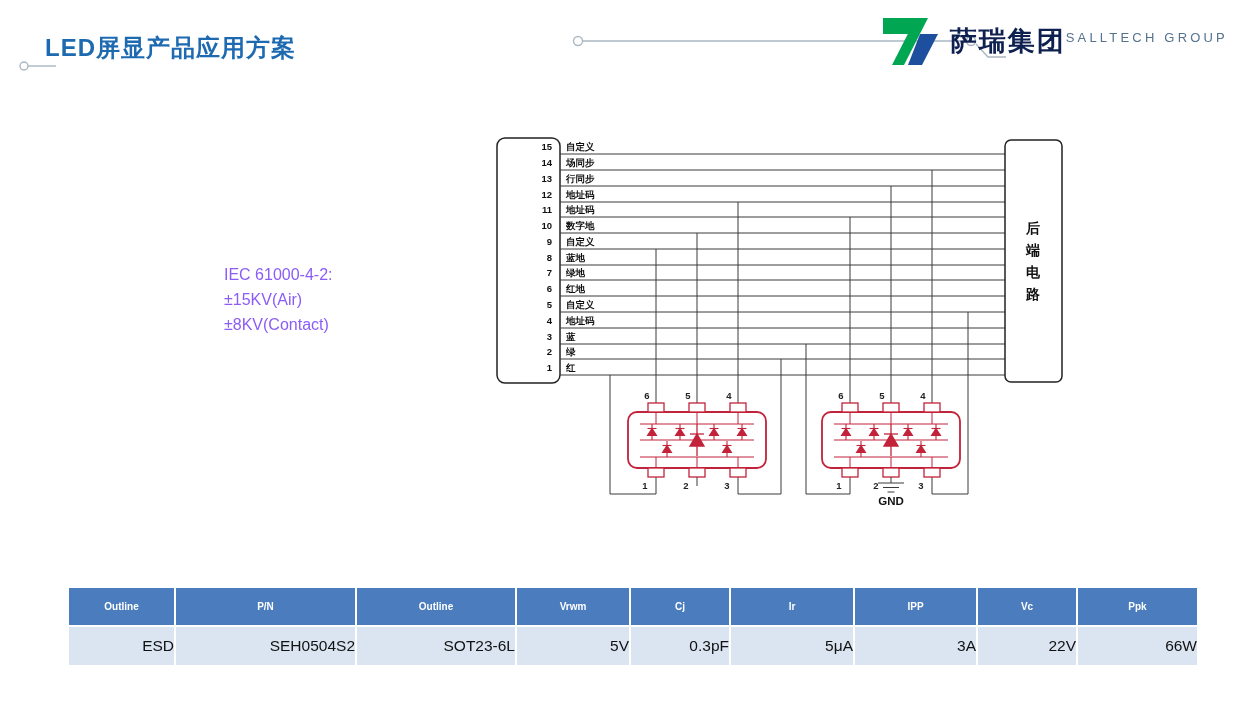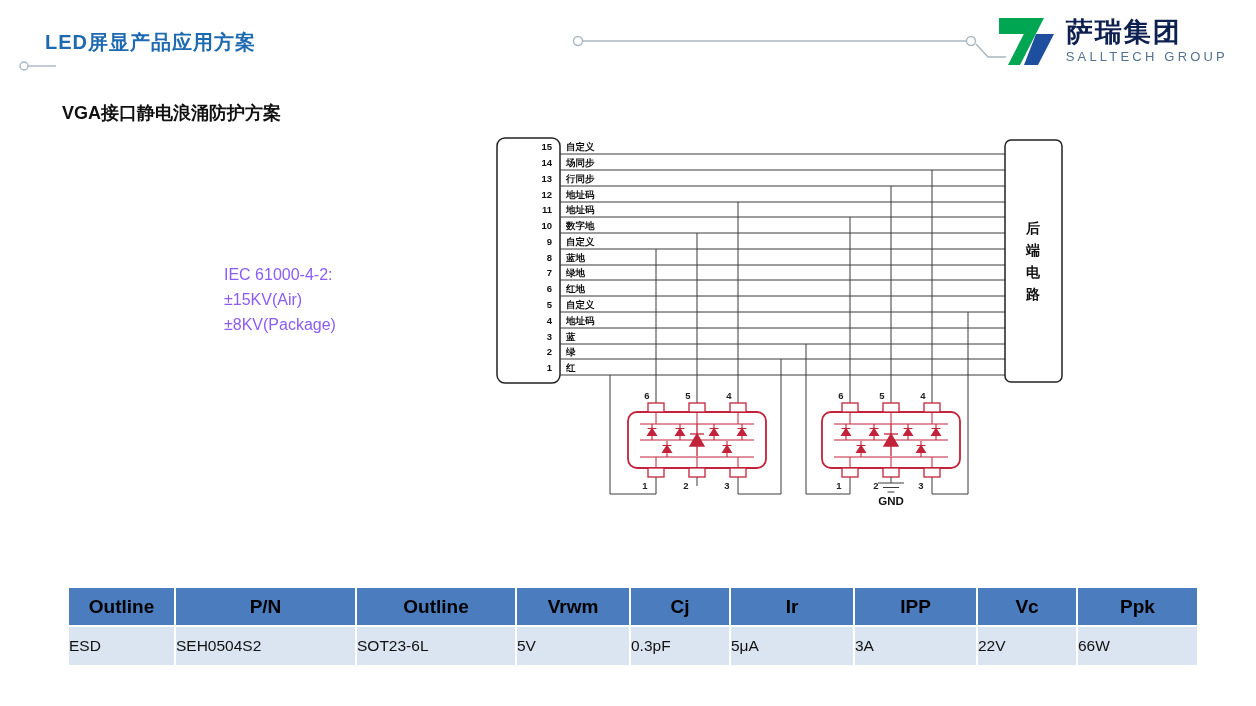--- a/index.html
+++ b/index.html
@@ -2,38 +2,38 @@
 <html><head>
 <meta charset="utf-8">
 <style>
   html,body { margin:0; padding:0; background:#ffffff; }
   body { width:1256px; height:706px; position:relative; font-family:"Liberation Sans",sans-serif; }
   .page { position:absolute; inset:0; overflow:hidden; background:#ffffff; }
 
   svg.scene { position:absolute; left:0; top:0; z-index:1; }
 
   .title { position:absolute; left:45px; top:16px; z-index:2;
-           font-size:20px; font-weight:bold; color:#1e6ab1; letter-spacing:1px; }
+           font-size:24px; font-weight:bold; color:#1e6ab1; letter-spacing:1px; }
   .subtitle { position:absolute; left:62px; top:86px; z-index:2;
               font-size:18px; font-weight:bold; color:#111; }
   .iec { position:absolute; left:224px; top:262px; z-index:2;
          font-size:16px; color:#8b5cf6; line-height:25px; }
 
   .logo { position:absolute; top:14px; right:28px; z-index:3;
           display:flex; align-items:center; gap:10px; }
-  .logo-text { display:flex; flex-direction:column; }
+  .logo-text { display:flex; flex-direction:row; }
   .logo-name { font-size:27px; font-weight:bold; color:#0e2050; letter-spacing:2px; line-height:1.05; }
   .logo-sub  { font-size:13px; color:#54728e; letter-spacing:3.2px; margin-top:3px; }
 
   .table-wrap { position:absolute; left:67px; top:586px; z-index:2; }
   table { border-collapse:collapse; table-layout:fixed; width:1130px; }
-  th { background:#4a7cbe; color:#000000; font-size:19px; font-weight:bold;
+  th { background:#4a7cbe; color:#ffffff; font-size:10px; font-weight:bold;
        height:37px; border:2.5px solid #ffffff; padding:0; text-align:center; }
   td { background:#dbe5f1; color:#111111; font-size:15.5px;
-       height:38px; border:2.5px solid #ffffff; padding:0; text-align:left; }
+       height:38px; border:2.5px solid #ffffff; padding:0; text-align:right; }
 
   
   .wire  { stroke:#3a3a3a; stroke-width:1; fill:none; }
   .boxln { stroke:#222; stroke-width:1.5; fill:#ffffff; }
   .redln { stroke:#c2233a; stroke-width:1; fill:none; }
   .chip-body { fill:#ffffff; stroke:#c2233a; stroke-width:1.8; }
   .chip-pin  { fill:#ffffff; stroke:#c2233a; stroke-width:1.3; }
   .pt   { font:600 9.5px "Liberation Sans",sans-serif; fill:#101010; }
   .bk   { font:600 14px "Liberation Sans",sans-serif; fill:#101010; }
   .cpin { font:600 9.5px "Liberation Sans",sans-serif; fill:#222; }
@@ -255,26 +255,25 @@
       <polygon points="3,4 43,4 30,20 3,20" fill="#00a651"></polygon>
       <polygon points="36,4 48,4 24,51 12,51" fill="#00a651"></polygon>
       <polygon points="40,20 58,20 42,51 28,51" fill="#1d4f9e"></polygon>
     </svg>
     <div class="logo-text">
       <span class="logo-name">萨瑞集团</span>
       <span class="logo-sub">SALLTECH GROUP</span>
     </div>
   </div>
 
-  <h2 class="subtitle">VGA接口静电浪涌防护方案</h2>
 
   <div class="iec">
     <div>IEC 61000-4-2:</div>
     <div>±15KV(Air)</div>
-    <div>±8KV(Package)</div>
+    <div>±8KV(Contact)</div>
   </div>
 
   <div class="table-wrap">
     <table>
       <colgroup>
         <col style="width:107px">
           <col style="width:181px">
           <col style="width:160px">
         <col style="width:114px">
           <col style="width:100px">

